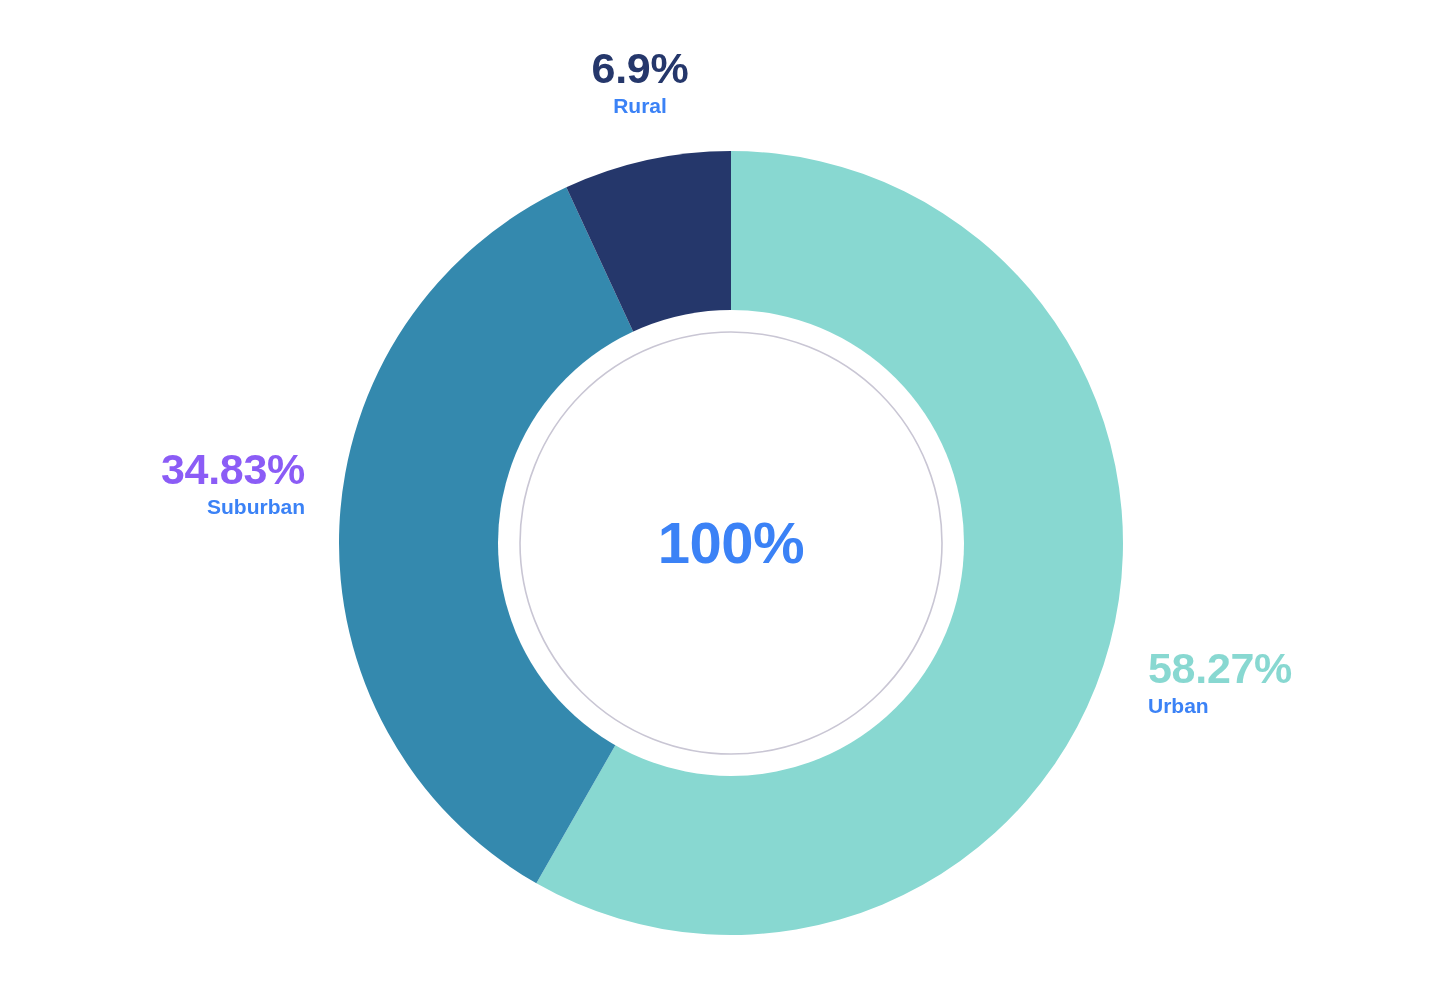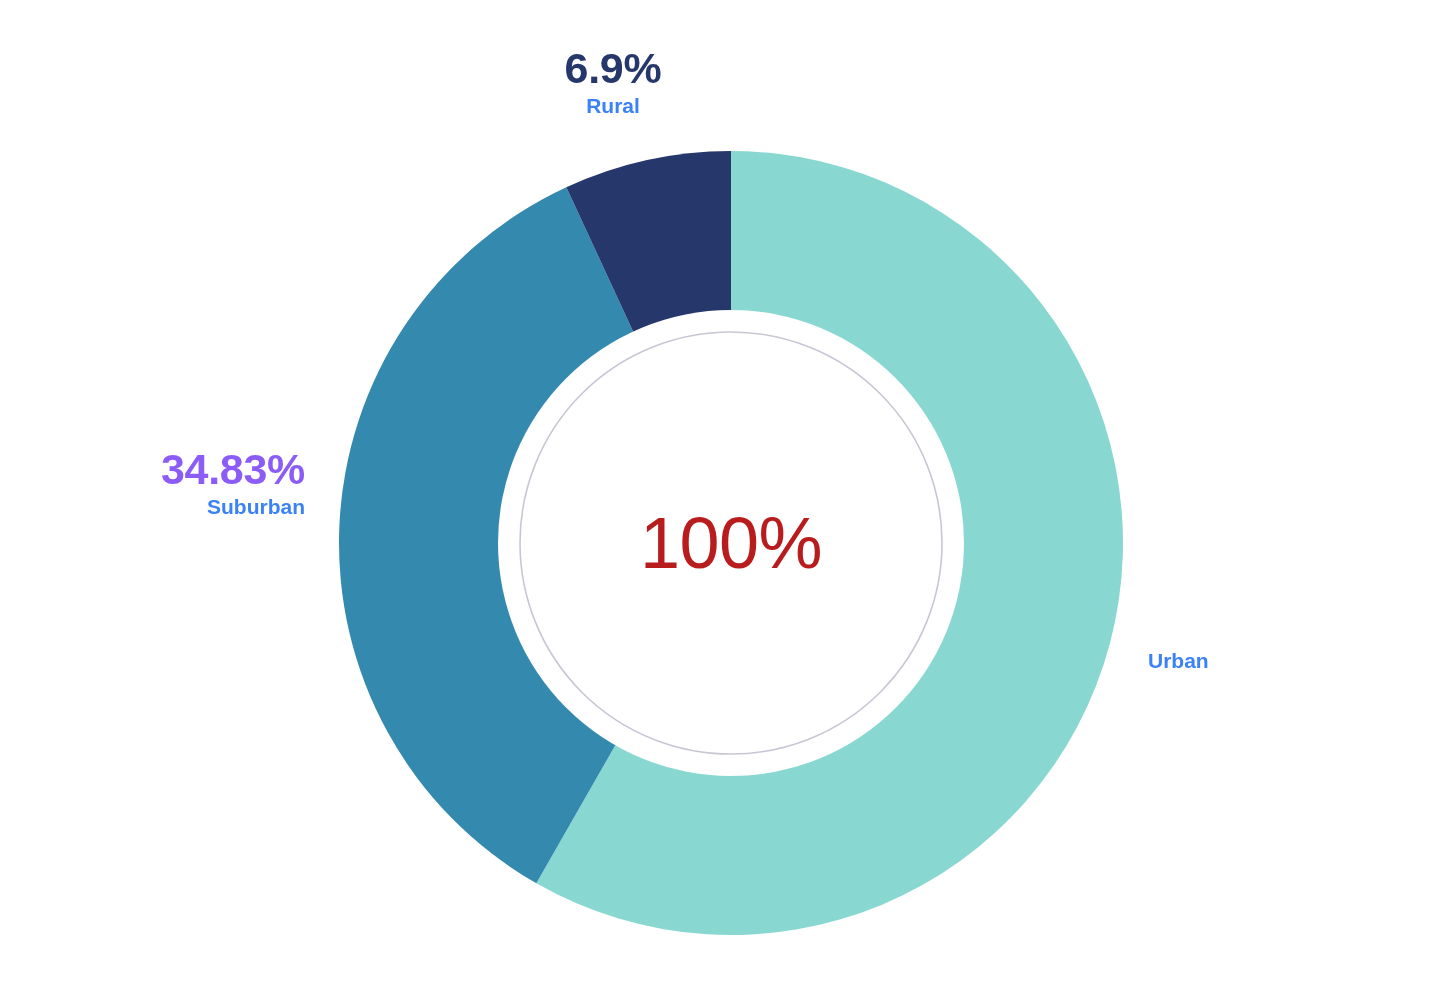--- a/index.html
+++ b/index.html
@@ -33,24 +33,24 @@
     display: block;
   }
 
   
   .center-total {
     position: absolute;
     left: 731px;
     top: 543px;
     transform: translate(-50%, -50%);
     font-family: "Liberation Sans", sans-serif;
-    font-size: 72px;
-    font-weight: normal;
+    font-size: 58px;
+    font-weight: bold;
     letter-spacing: -0.5px;
-    color: #b91c1c;
+    color: #3b82f6;
     line-height: 1;
     white-space: nowrap;
   }
 
   
   .callout {
     position: absolute;
     white-space: nowrap;
     line-height: 1.05;
   }
@@ -65,21 +65,21 @@
     display: block;
     font-family: "Liberation Sans", sans-serif;
     font-size: 21px;
     font-weight: bold;
     color: #3b82f6;
     margin-top: 4px;
   }
 
   
   #callout-rural {
-    left: 613px;
+    left: 640px;
     top: 46px;
     text-align: center;
     transform: translateX(-50%);
   }
   #callout-rural .pct { color: #25376b; }
 
   
   #callout-suburban {
     left: 305px;
     top: 447px;
@@ -120,16 +120,17 @@
     <span class="pct">6.9%</span>
     <span class="name">Rural</span>
   </div>
 
   <div class="callout" id="callout-suburban">
     <span class="pct">34.83%</span>
     <span class="name">Suburban</span>
   </div>
 
   <div class="callout" id="callout-urban">
+    <span class="pct">58.27%</span>
     <span class="name">Urban</span>
   </div>
 
 </div>
 
 </body></html>

